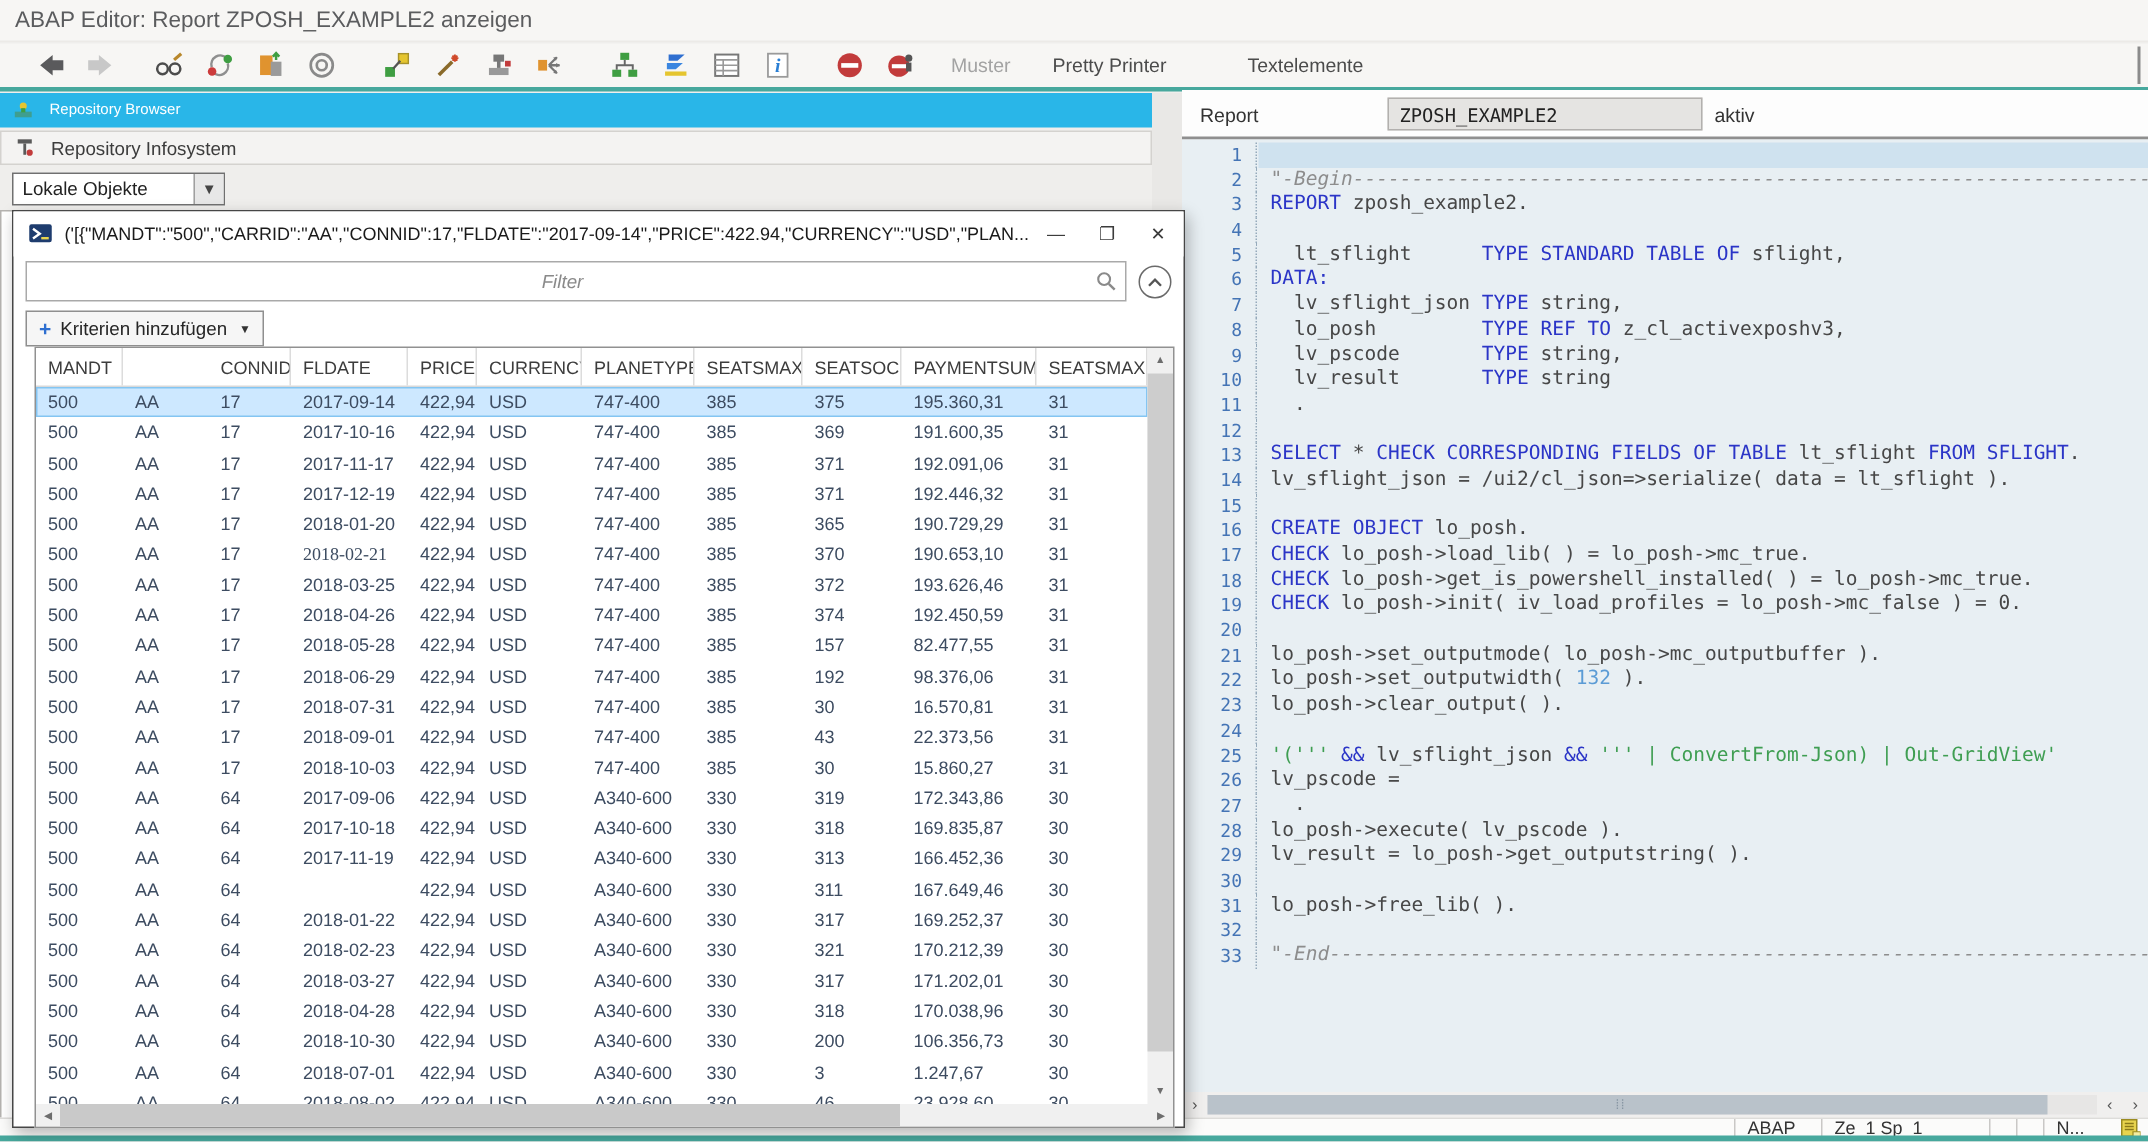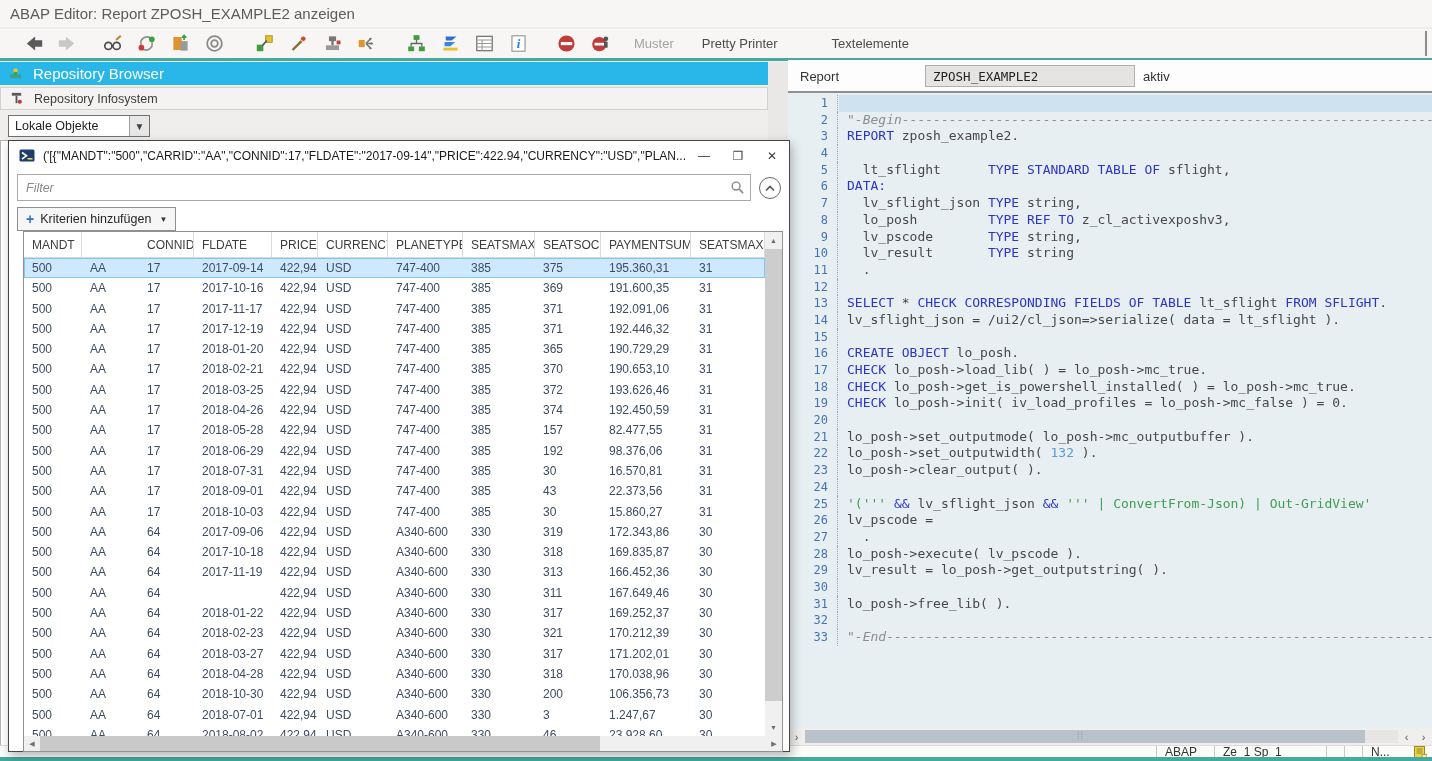--- a/index.html
+++ b/index.html
@@ -12,21 +12,21 @@
   .toolbar { position:absolute; left:0; top:29px; width:1432px; height:29px; background:#f7f6f4; display:flex; align-items:center; }
   .tbtn { width:24px; height:24px; display:flex; align-items:center; justify-content:center; flex:0 0 auto; }
   .tbtn svg { width:19px; height:19px; }
   .ttext { font-size:13px; color:#4b4b4b; margin:0 14px; flex:0 0 auto; }
   .ttext.dis { color:#a3a3a3; }
   .tb-rline { position:absolute; right:5px; top:2px; width:2px; height:25px; background:#8b8b8b; }
   .teal-line { position:absolute; left:0; top:58px; width:1432px; height:3px; background:#47a89d; }
 
   
   .lp-blue { position:absolute; left:0; top:62px; width:768px; height:23px; background:#29b6e8; display:flex; align-items:center; }
-  .lp-blue .lbl { color:#ffffff; font-size:15px; margin-left:10px; }
+  .lp-blue .lbl { color:#ffffff; font-size:10px; margin-left:10px; }
   .lp-row { position:absolute; left:0; top:87px; width:768px; height:23px; background:#f4f3f2; border:1px solid #d4d2cf; display:flex; align-items:center; }
   .lp-row .lbl { color:#3c3c3c; font-size:12.5px; margin-left:10px; }
   .mini-ic { width:15px; height:15px; margin-left:8px; flex:0 0 auto; }
   .combo { position:absolute; left:8px; top:115px; width:142px; height:22px; background:#ffffff; border:1px solid #707070; display:flex; align-items:center; }
   .combo .val { font-size:12.5px; color:#222; margin-left:6px; flex:1; }
   .combo .chev { width:20px; height:20px; background:#e7e7e7; border-left:1px solid #a0a0a0; display:flex; align-items:center; justify-content:center; font-size:10px; color:#444; }
   .lp-content { position:absolute; left:0; top:140px; width:768px; height:608px; background:#ffffff; border:1px solid #b5b3b0; }
   .splitter { position:absolute; left:768px; top:62px; width:20px; height:686px; background:#e9e8e6; }
 
   
@@ -56,21 +56,21 @@
   .sb-icon { width:24px; flex:0 0 auto; display:flex; justify-content:center; }
   .bottom-teal { position:absolute; left:0; top:757px; width:1432px; height:4px; background:#47a89d; }
 
   
   .gwin { position:absolute; left:8px; top:140px; width:782px; height:612px; background:#ffffff; border:1px solid #464646; box-shadow:2px 4px 10px rgba(0,0,0,.28); z-index:10; }
   .gw-title { position:absolute; left:0; top:0; width:780px; height:30px; background:#ffffff; display:flex; align-items:center; }
   .gw-ico { width:16px; height:16px; margin-left:10px; flex:0 0 auto; }
   .gw-text { font-size:12px; color:#1a1a1a; margin-left:8px; flex:1; white-space:nowrap; overflow:hidden; }
   .gw-ctl { width:34px; height:30px; display:flex; align-items:center; justify-content:center; font-size:12px; color:#3c3c3c; flex:0 0 auto; }
   .gw-filterrow { position:absolute; left:8px; top:33px; width:764px; height:27px; }
-  .gw-filter { position:absolute; left:0; top:0; width:734px; height:27px; border:1px solid #a9a9a9; background:#fff; font-size:12.5px; padding:0 26px 0 8px; font-family:"Liberation Sans", sans-serif; }
+  .gw-filter { position:absolute; left:0; top:0; width:734px; height:27px; border:1px solid #a9a9a9; background:#fff; font-size:12.5px; padding:0 26px 0 8px; font-family:"Liberation Sans", sans-serif;text-align:center; }
   .gw-filter::placeholder { color:#8a8a8a; font-style:italic; }
   .gw-mag { position:absolute; right:36px; top:6px; width:15px; height:15px; }
   .gw-collapse { position:absolute; right:0; top:3px; width:22px; height:22px; border-radius:50%; border:1.4px solid #6a6a6a; display:flex; align-items:center; justify-content:center; }
   .gw-criteria { position:absolute; left:8px; top:66px; height:24px; background:#f6f6f6; border:1px solid #8f8f8f; display:flex; align-items:center; padding:0 8px; font-size:12.5px; color:#262626; }
   .gw-criteria .plus { color:#2f6fd0; font-weight:bold; font-size:14px; margin-right:6px; }
   .gw-criteria .drop { font-size:8px; color:#333; margin-left:8px; }
 
   .gtable { position:absolute; left:14px; top:90px; width:760px; height:521px; border:1px solid #919191; background:#fff; overflow:hidden; }
   .ghead { display:flex; height:26px; border-bottom:1px solid #d9d9d9; }
   .gcell { flex:0 0 auto; padding-left:8px; font-size:12px; overflow:hidden; white-space:nowrap; }
@@ -448,21 +448,21 @@
           <div class="gcell" style="width: 75px;">747-400</div>
           <div class="gcell" style="width: 72px;">385</div>
           <div class="gcell" style="width: 66px;">365</div>
           <div class="gcell" style="width: 90px;">190.729,29</div>
           <div class="gcell" style="width: 74px;">31</div>
         </div>
         <div class="grow">
           <div class="gcell" style="width: 58px;">500</div>
           <div class="gcell" style="width: 57px;">AA</div>
           <div class="gcell" style="width: 55px;">17</div>
-          <div class="gcell" style="width: 78px;">2018-02-21</div>
+          <div class="gcell" style="width: 78px; font-family: Liberation Serif, serif;">2018-02-21</div>
           <div class="gcell" style="width: 46px;">422,94</div>
           <div class="gcell" style="width: 70px;">USD</div>
           <div class="gcell" style="width: 75px;">747-400</div>
           <div class="gcell" style="width: 72px;">385</div>
           <div class="gcell" style="width: 66px;">370</div>
           <div class="gcell" style="width: 90px;">190.653,10</div>
           <div class="gcell" style="width: 74px;">31</div>
         </div>
         <div class="grow">
           <div class="gcell" style="width: 58px;">500</div>

